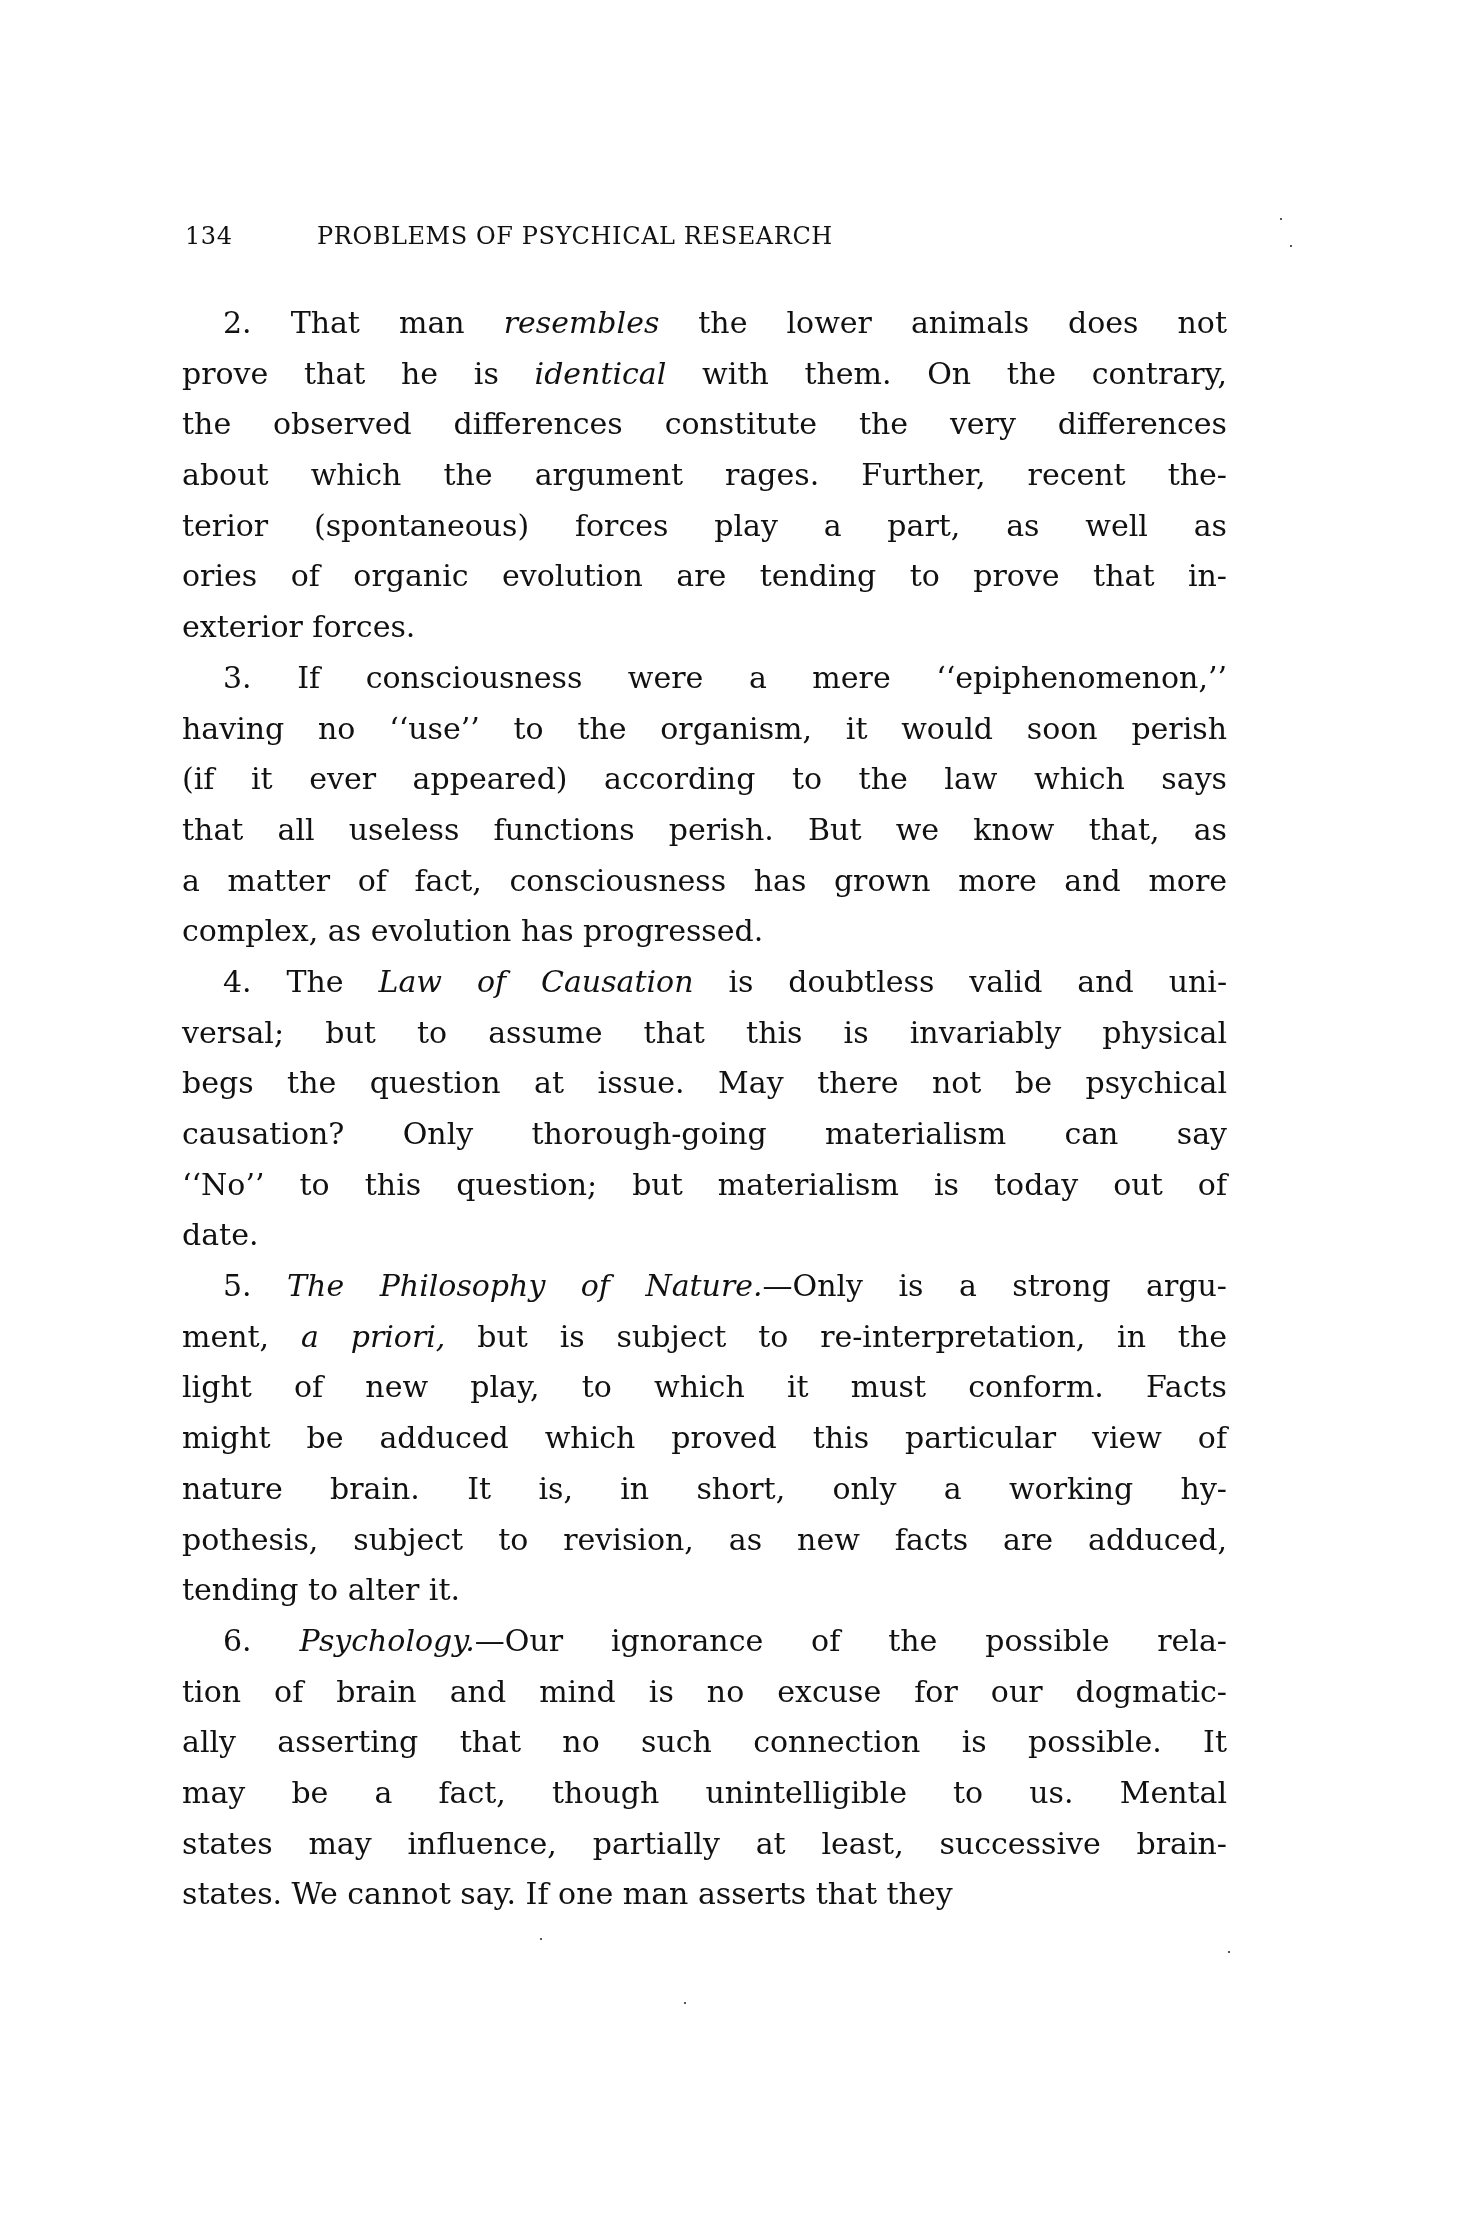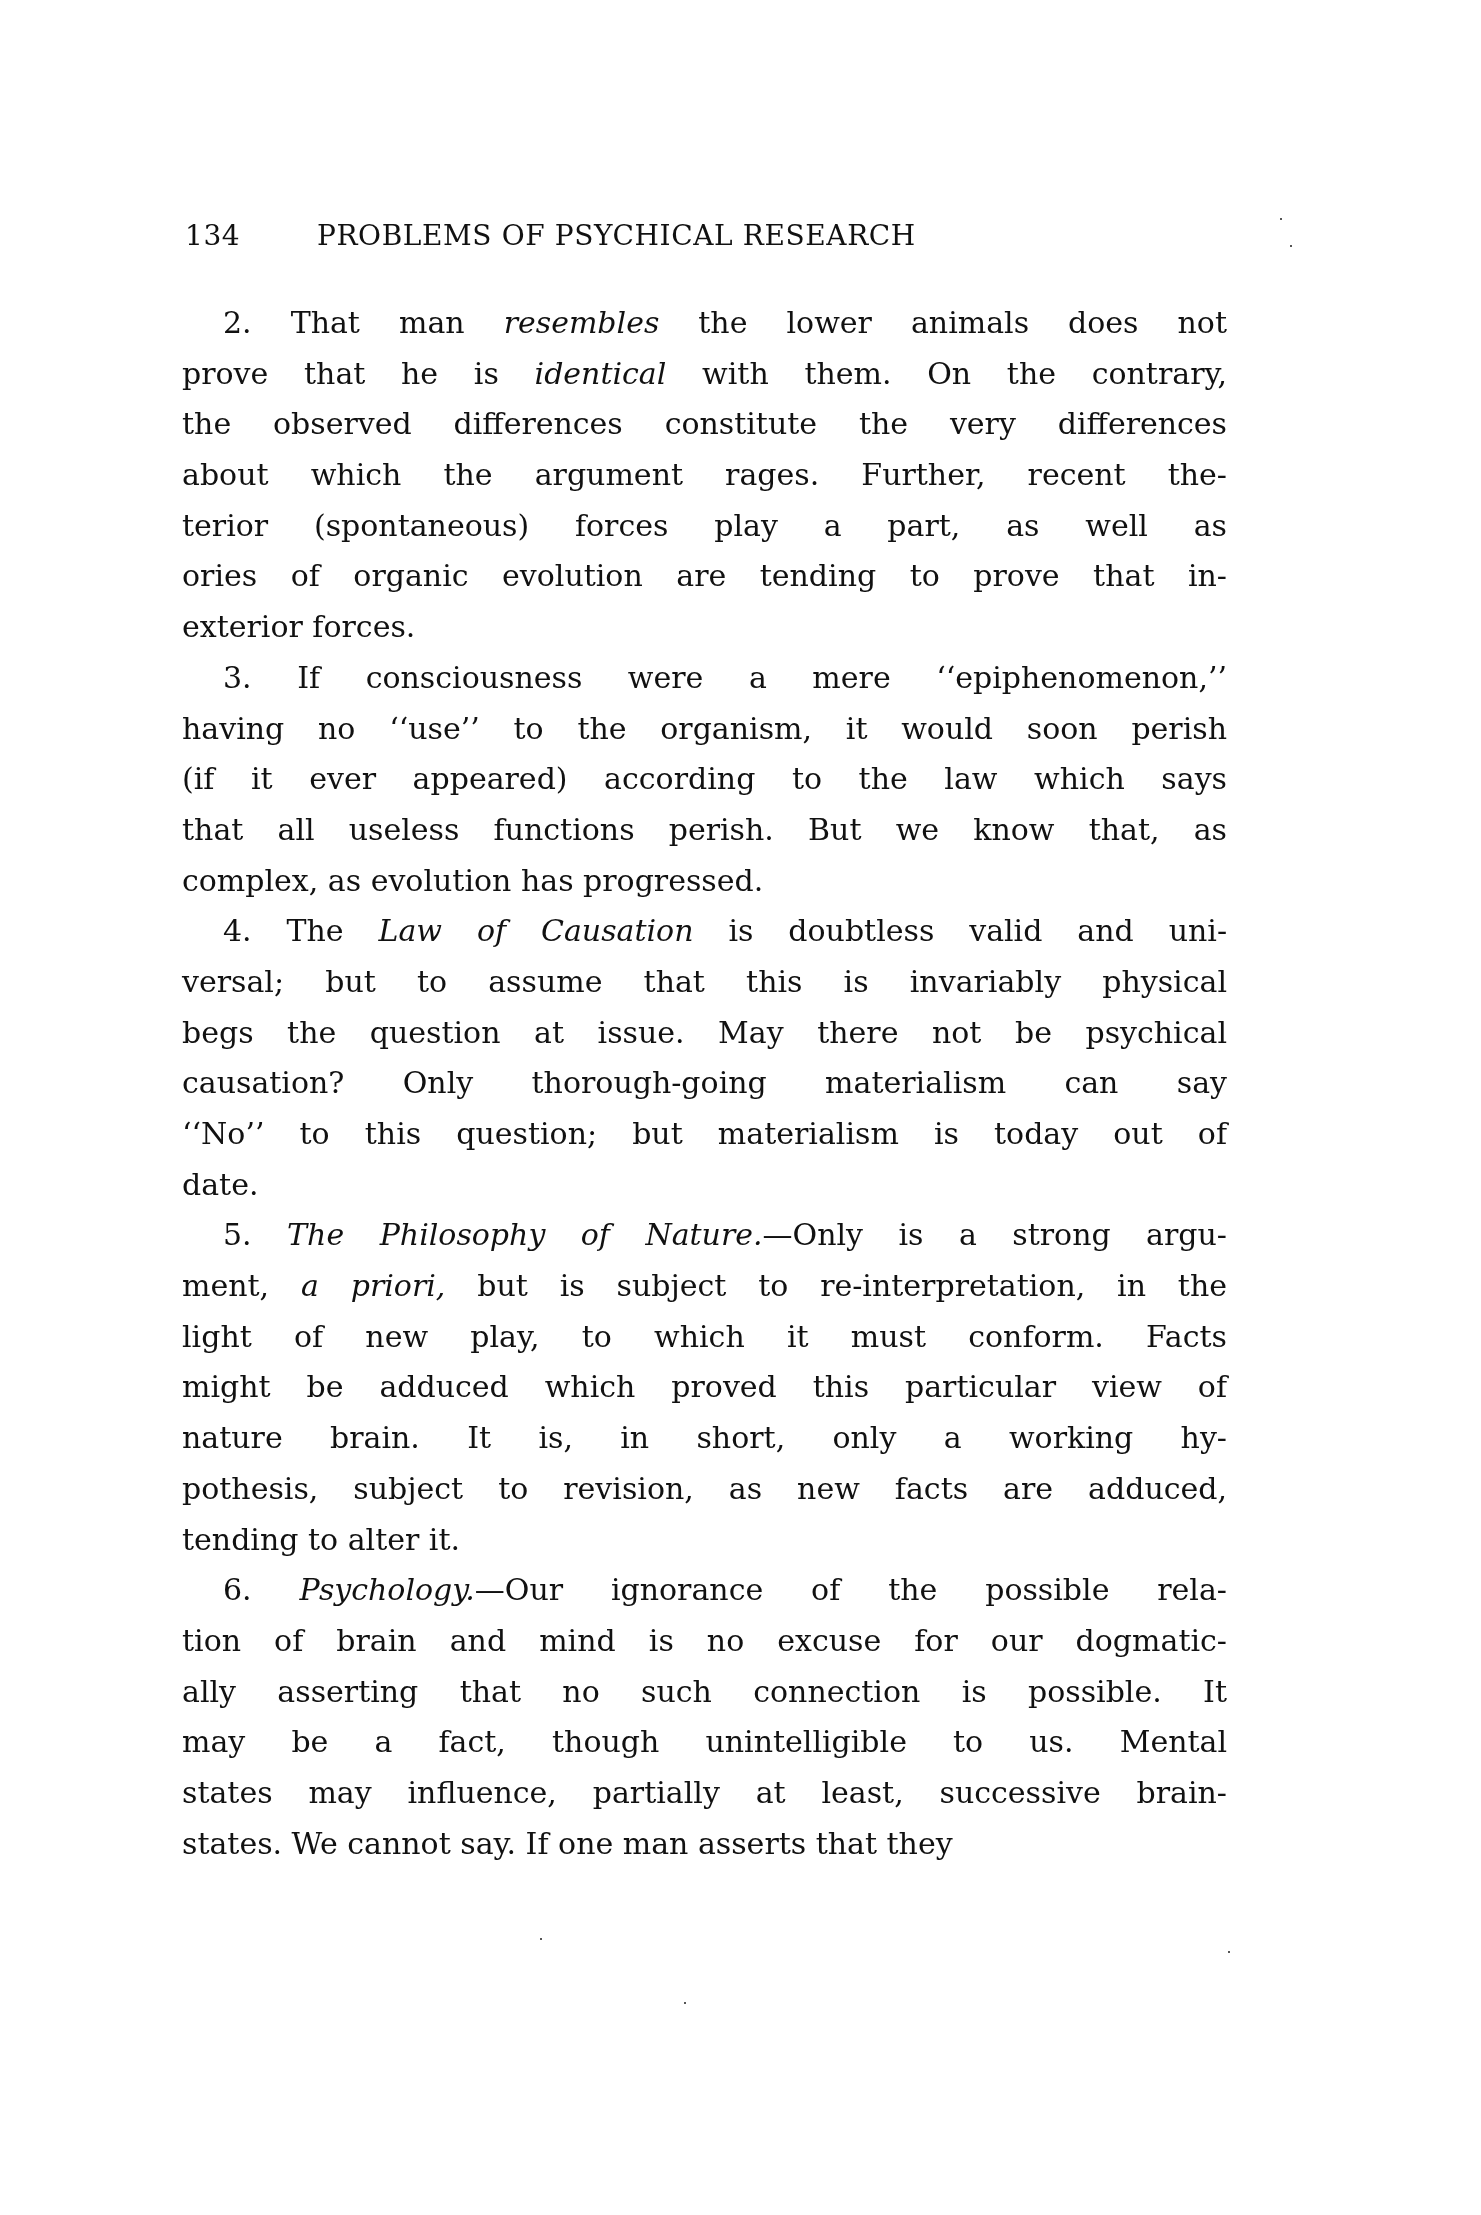--- a/index.html
+++ b/index.html
@@ -4,21 +4,21 @@
 <style>
   html, body { margin: 0; padding: 0; background: #ffffff; }
   body { width: 1481px; height: 2215px; position: relative; overflow: hidden; }
   .page {
     position: absolute; left: 0; top: 0; width: 1481px; height: 2215px;
     background: #ffffff; color: #111111;
     font-family: "DejaVu Serif", "Liberation Serif", serif;
   }
   .running-head {
     position: absolute; left: 185px; top: 212px; width: 1000px; height: 48px;
-    font-size: 28px; line-height: 48px; letter-spacing: 0.6px; white-space: nowrap;
+    font-size: 24px; line-height: 48px; letter-spacing: 0.6px; white-space: nowrap;
   }
   .running-head .pageno { display: inline-block; width: 132px; }
   .body-text {
     position: absolute; left: 182px; top: 298px; width: 1045px;
     font-size: 30px;
   }
   .line {
     height: 50.7px; line-height: 50.7px; white-space: nowrap;
     text-align: justify; text-align-last: justify; overflow: visible;
   }
@@ -43,20 +43,21 @@
         <div class="line"><span>about which the argument rages.  Further, recent the-</span></div>
         <div class="line"><span>terior (spontaneous) forces play a part, as well as</span></div>
         <div class="line"><span>ories of organic evolution are tending to prove that in-</span></div>
         <div class="line last"><span>exterior forces.</span></div>
       </div>
       <div>
         <div class="line first"><span>3. If consciousness were a mere ‘‘epiphenomenon,’’</span></div>
         <div class="line"><span>having no ‘‘use’’ to the organism, it would soon perish</span></div>
         <div class="line"><span>(if it ever appeared) according to the law which says</span></div>
         <div class="line"><span>that all useless functions perish.  But we know that, as</span></div>
+        <div class="line"><span>a matter of fact, consciousness has grown more and more</span></div>
         <div class="line last"><span>complex, as evolution has progressed.</span></div>
       </div>
       <div>
         <div class="line first"><span>4. The </span><span class="it">Law of Causation</span><span> is doubtless valid and uni-</span></div>
         <div class="line"><span>versal; but to assume that this is invariably physical</span></div>
         <div class="line"><span>begs the question at issue.  May there not be psychical</span></div>
         <div class="line"><span>causation?  Only thorough-going materialism can say</span></div>
         <div class="line"><span>‘‘No’’ to this question; but materialism is today out of</span></div>
         <div class="line last"><span>date.</span></div>
       </div>

